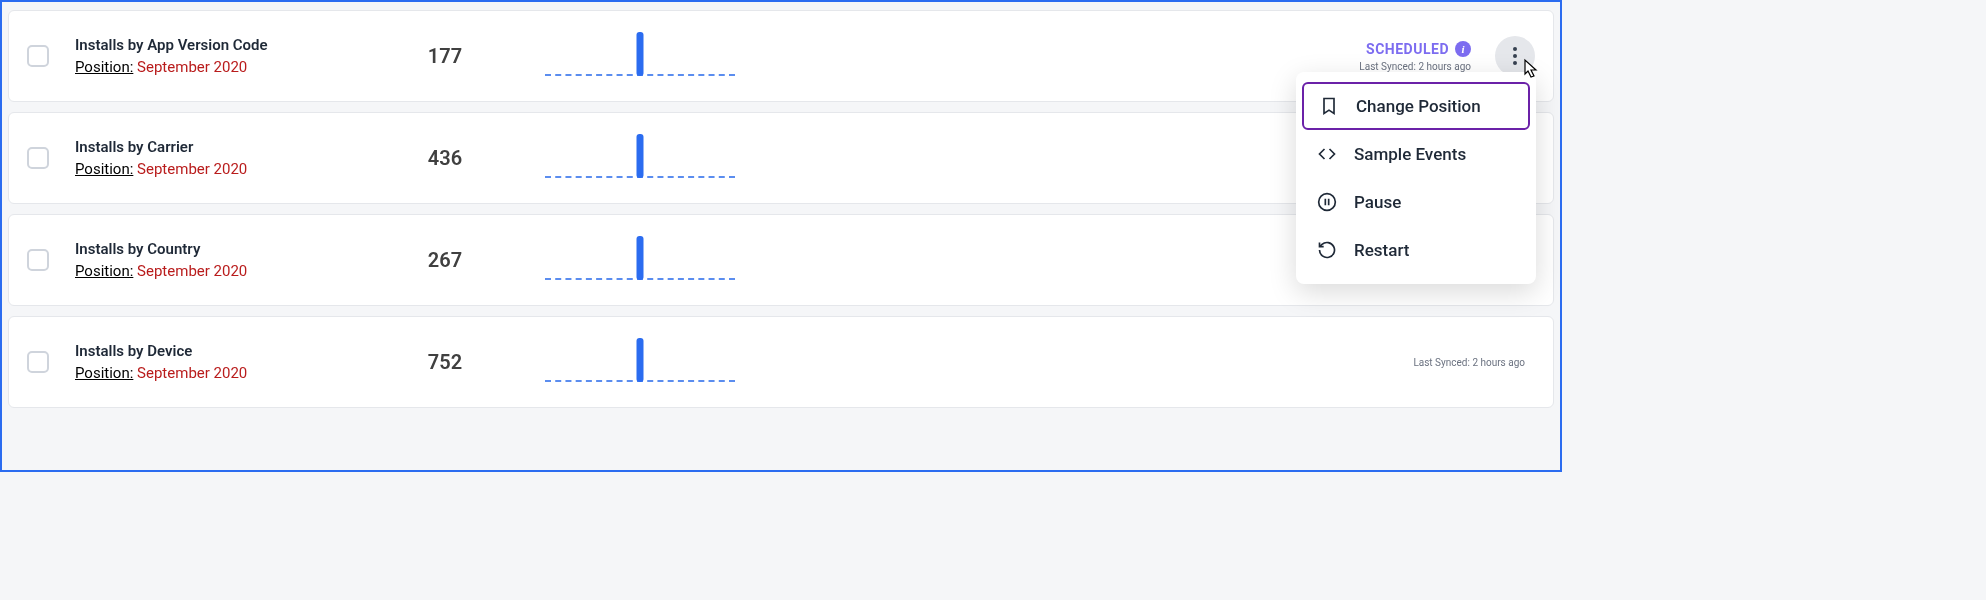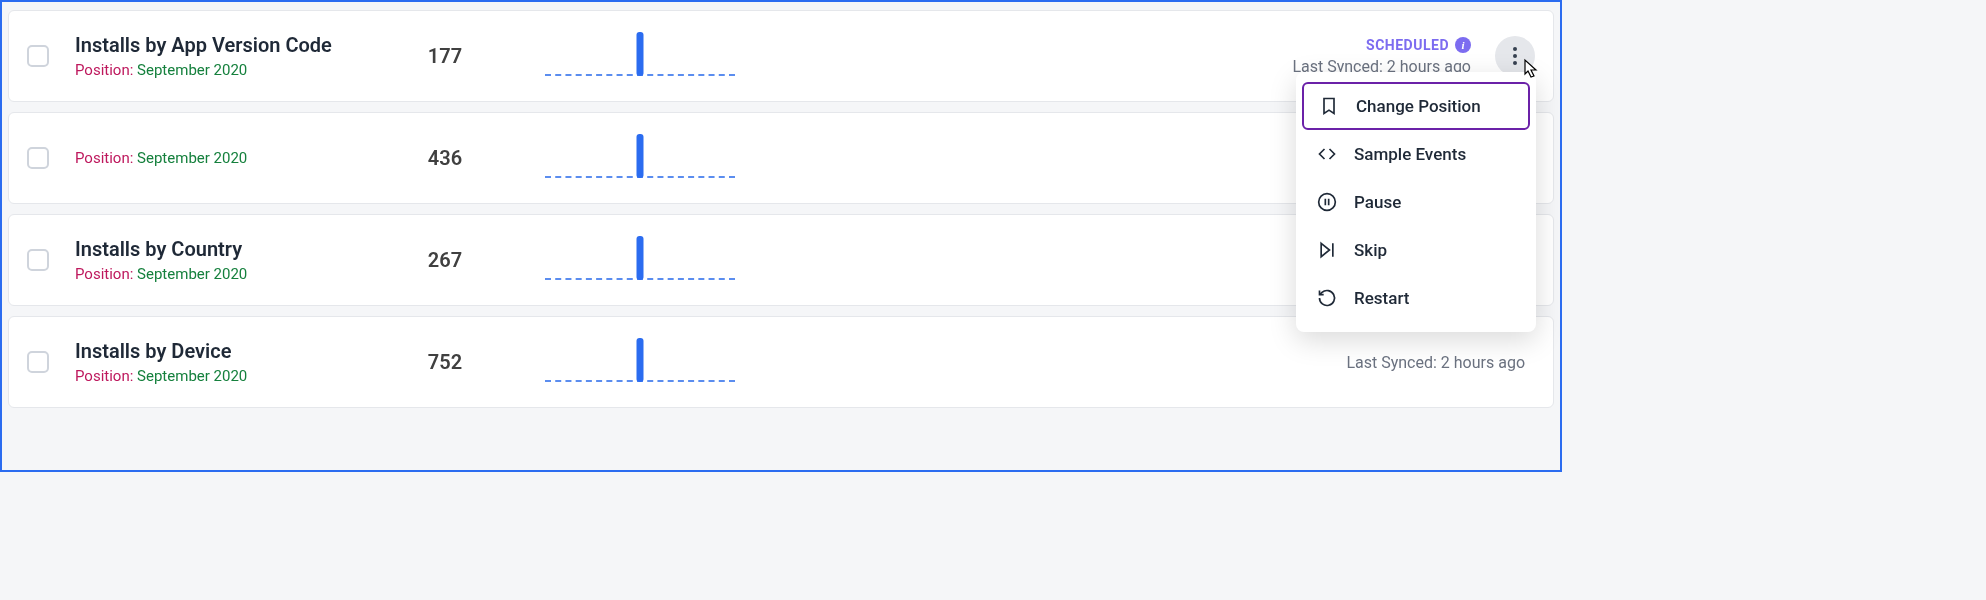--- a/index.html
+++ b/index.html
@@ -32,31 +32,31 @@
       border: 2px solid #cfd4dc;
       border-radius: 5px;
       flex-shrink: 0;
       margin-right: 26px;
     }
     .title-block {
       width: 320px;
       flex-shrink: 0;
     }
     .title {
-      font-size: 20px;
+      font-size: 15px;
       font-weight: 600;
       color: #1f2937;
       margin-bottom: 4px;
     }
     .subtitle {
       font-size: 15px;
       color: #6b7280;
     }
-    .subtitle .pos-label { color: #be185d; }
-    .subtitle .pos-val { color: #15803d; }
+    .subtitle .pos-label { color: #000000; text-decoration: underline; }
+    .subtitle .pos-val { color: #b91c1c; }
     .count {
       width: 100px;
       font-size: 20px;
       font-weight: 600;
       color: #404040;
       text-align: center;
       flex-shrink: 0;
     }
     .spark {
       width: 190px;
@@ -107,21 +107,21 @@
       display: inline-flex;
       align-items: center;
       justify-content: center;
       color: #fff;
       font-size: 11px;
       font-weight: 700;
       font-style: italic;
       font-family: Georgia, serif;
     }
     .synced {
-      font-size: 16px;
+      font-size: 10px;
       color: #6b7280;
     }
     .more-btn {
       width: 40px; height: 40px;
       border-radius: 50%;
       background: #e5e7eb;
       display: flex;
       flex-direction: column;
       align-items: center;
       justify-content: center;
@@ -213,20 +213,21 @@
     <div class="more-btn">
       <span></span>
         <span></span>
         <span></span>
     </div>
   </div>
 
   <div class="row">
     <div class="checkbox"></div>
     <div class="title-block">
+      <div class="title">Installs by Carrier</div>
       <div class="subtitle">
         <span class="pos-label">Position:</span>
         <span class="pos-val">September 2020</span>
       </div>
     </div>
     <div class="count">436</div>
     <div class="spark">
       <div class="spark-baseline"></div>
       <div class="spark-bar"></div>
     </div>
@@ -300,28 +301,20 @@
       <svg viewBox="0 0 24 24" width="20" height="20" fill="none" stroke="#1f2937" stroke-width="2">
           <circle cx="12" cy="12" r="10"></circle>
           <path d="M10 8v8M14 8v8"></path>
         </svg>
     </span>
     <span>Pause</span>
   </div>
   <div class="menu-item">
     <span class="menu-icon">
       <svg viewBox="0 0 24 24" width="20" height="20" fill="none" stroke="#1f2937" stroke-width="2">
-          <path d="M5 4l10 8-10 8V4zM19 4v16"></path>
-        </svg>
-    </span>
-    <span>Skip</span>
-  </div>
-  <div class="menu-item">
-    <span class="menu-icon">
-      <svg viewBox="0 0 24 24" width="20" height="20" fill="none" stroke="#1f2937" stroke-width="2">
           <path d="M3 12a9 9 0 1 0 3-6.7L3 8"></path>
           <path d="M3 3v5h5"></path>
         </svg>
     </span>
     <span>Restart</span>
   </div>
 </div>
 
 <div class="cursor">
   <svg width="26" height="30" viewBox="0 0 26 30">

